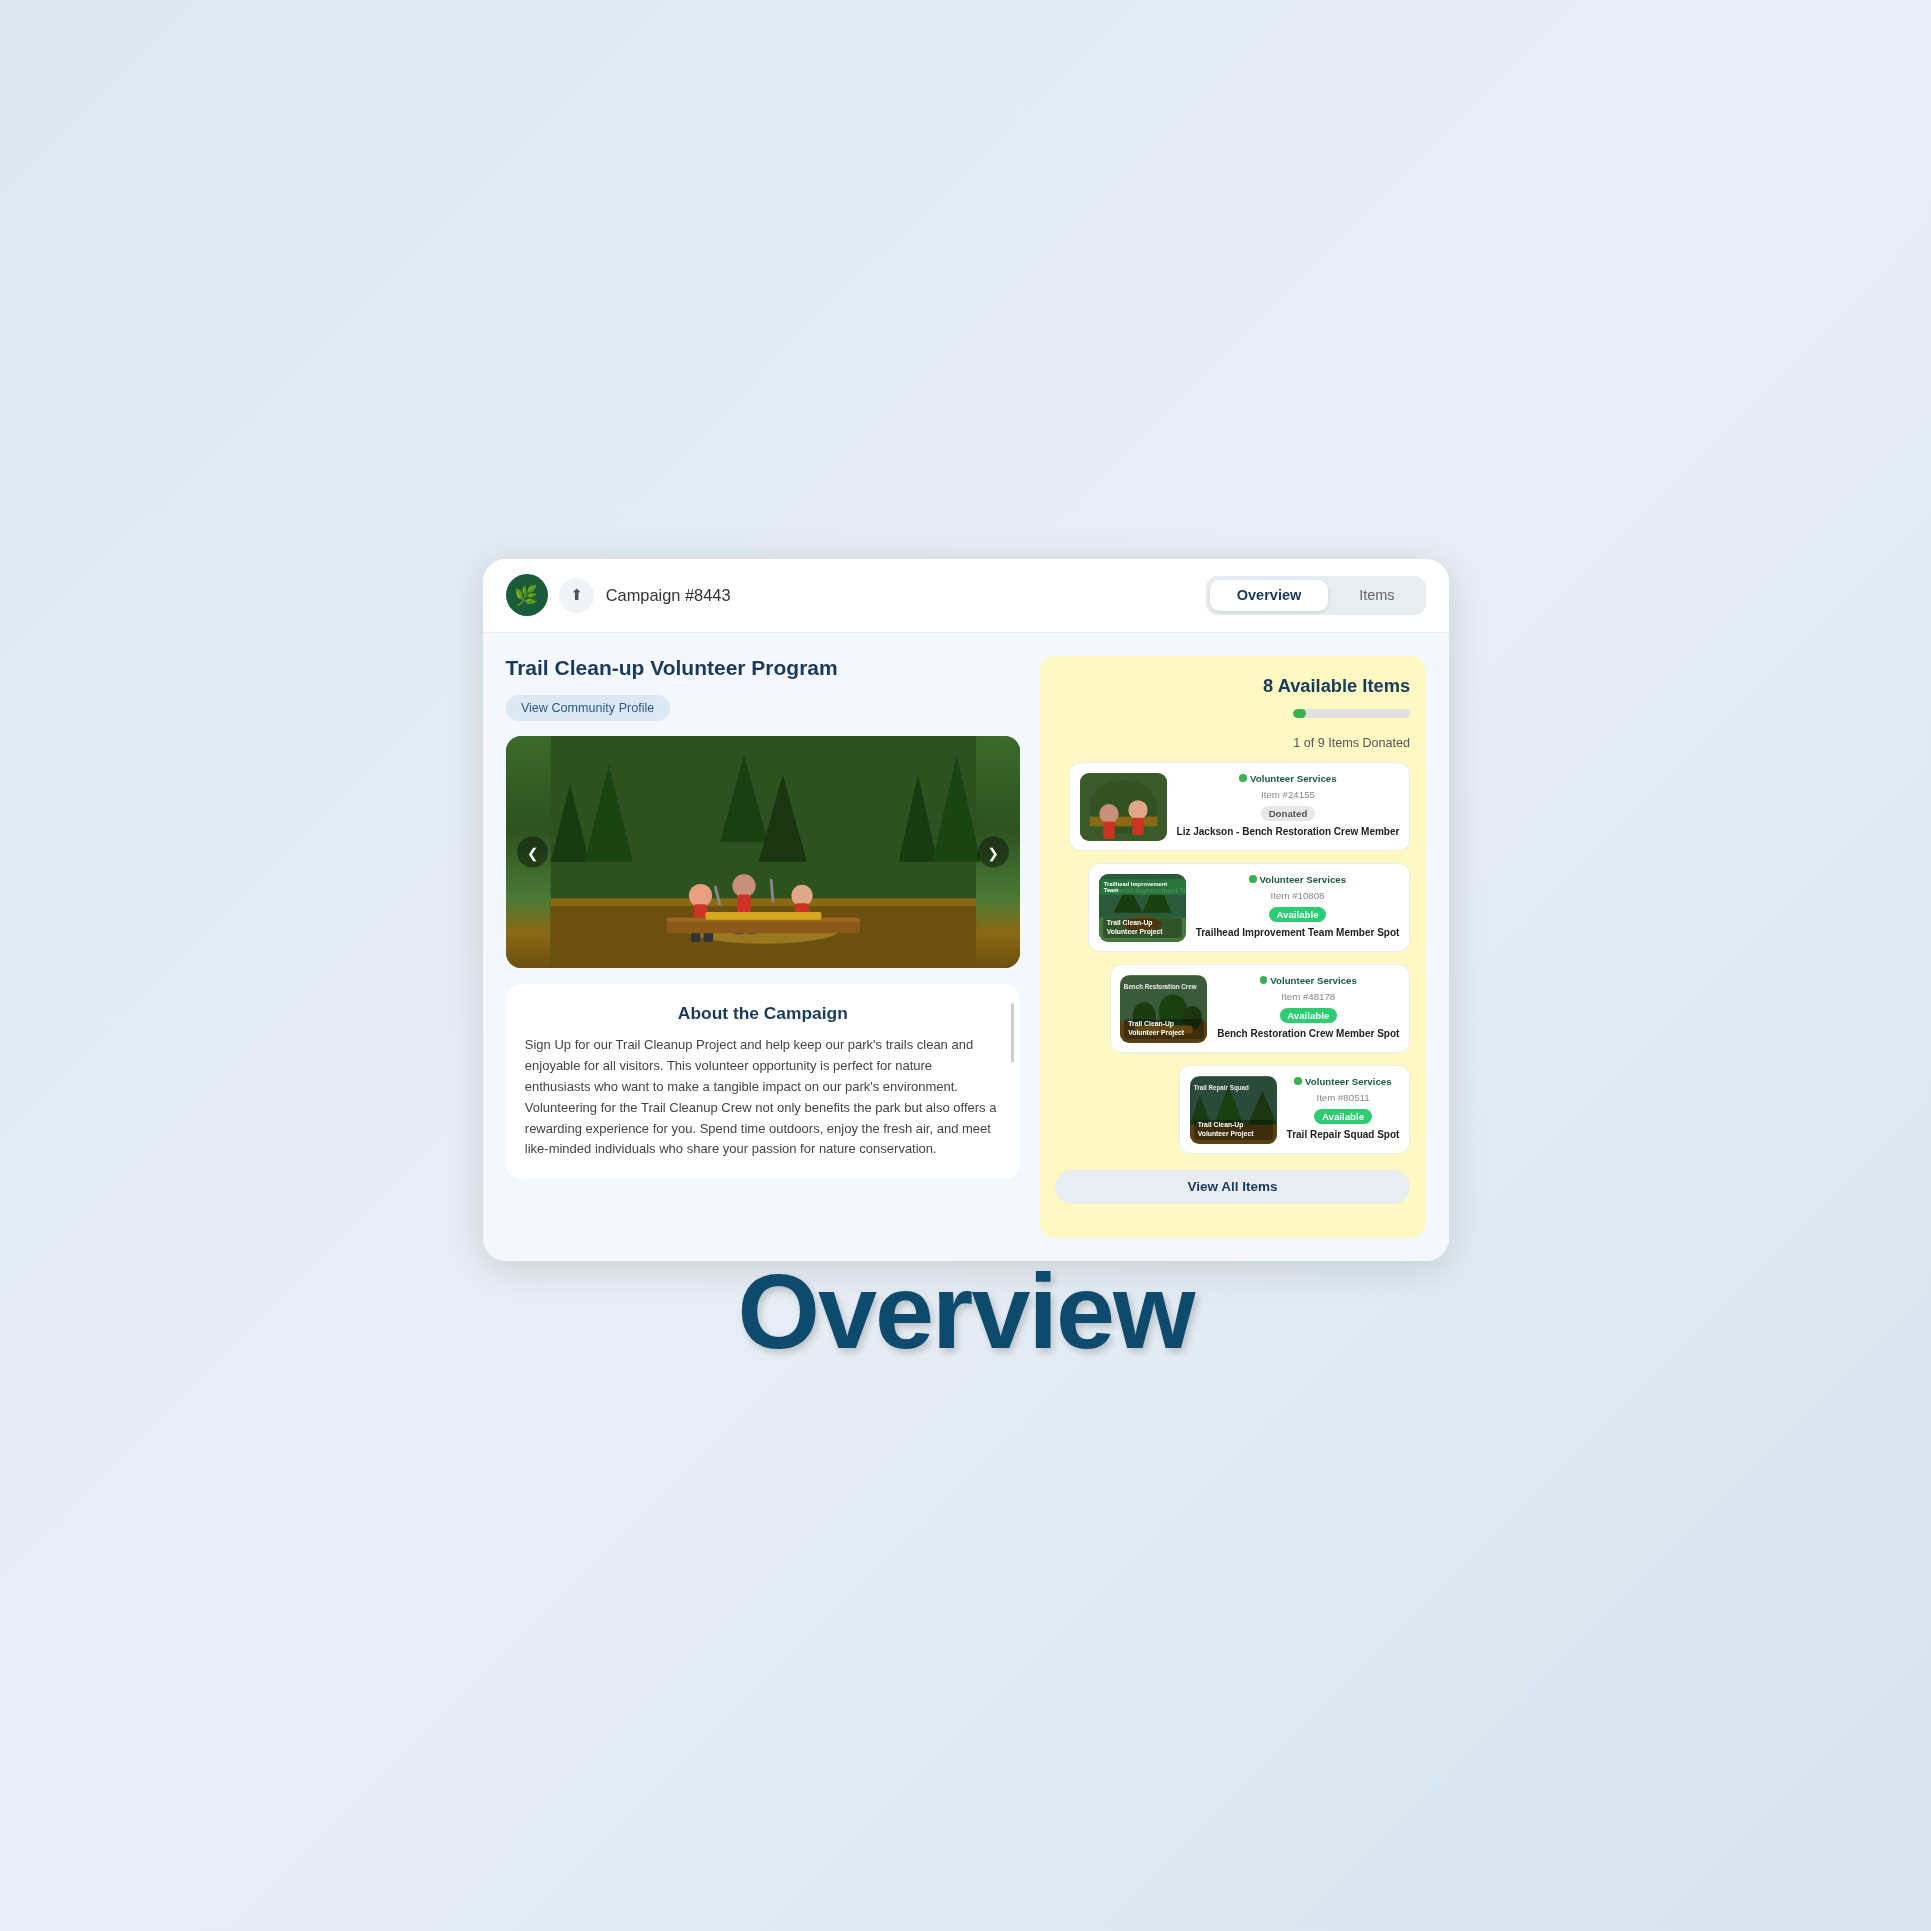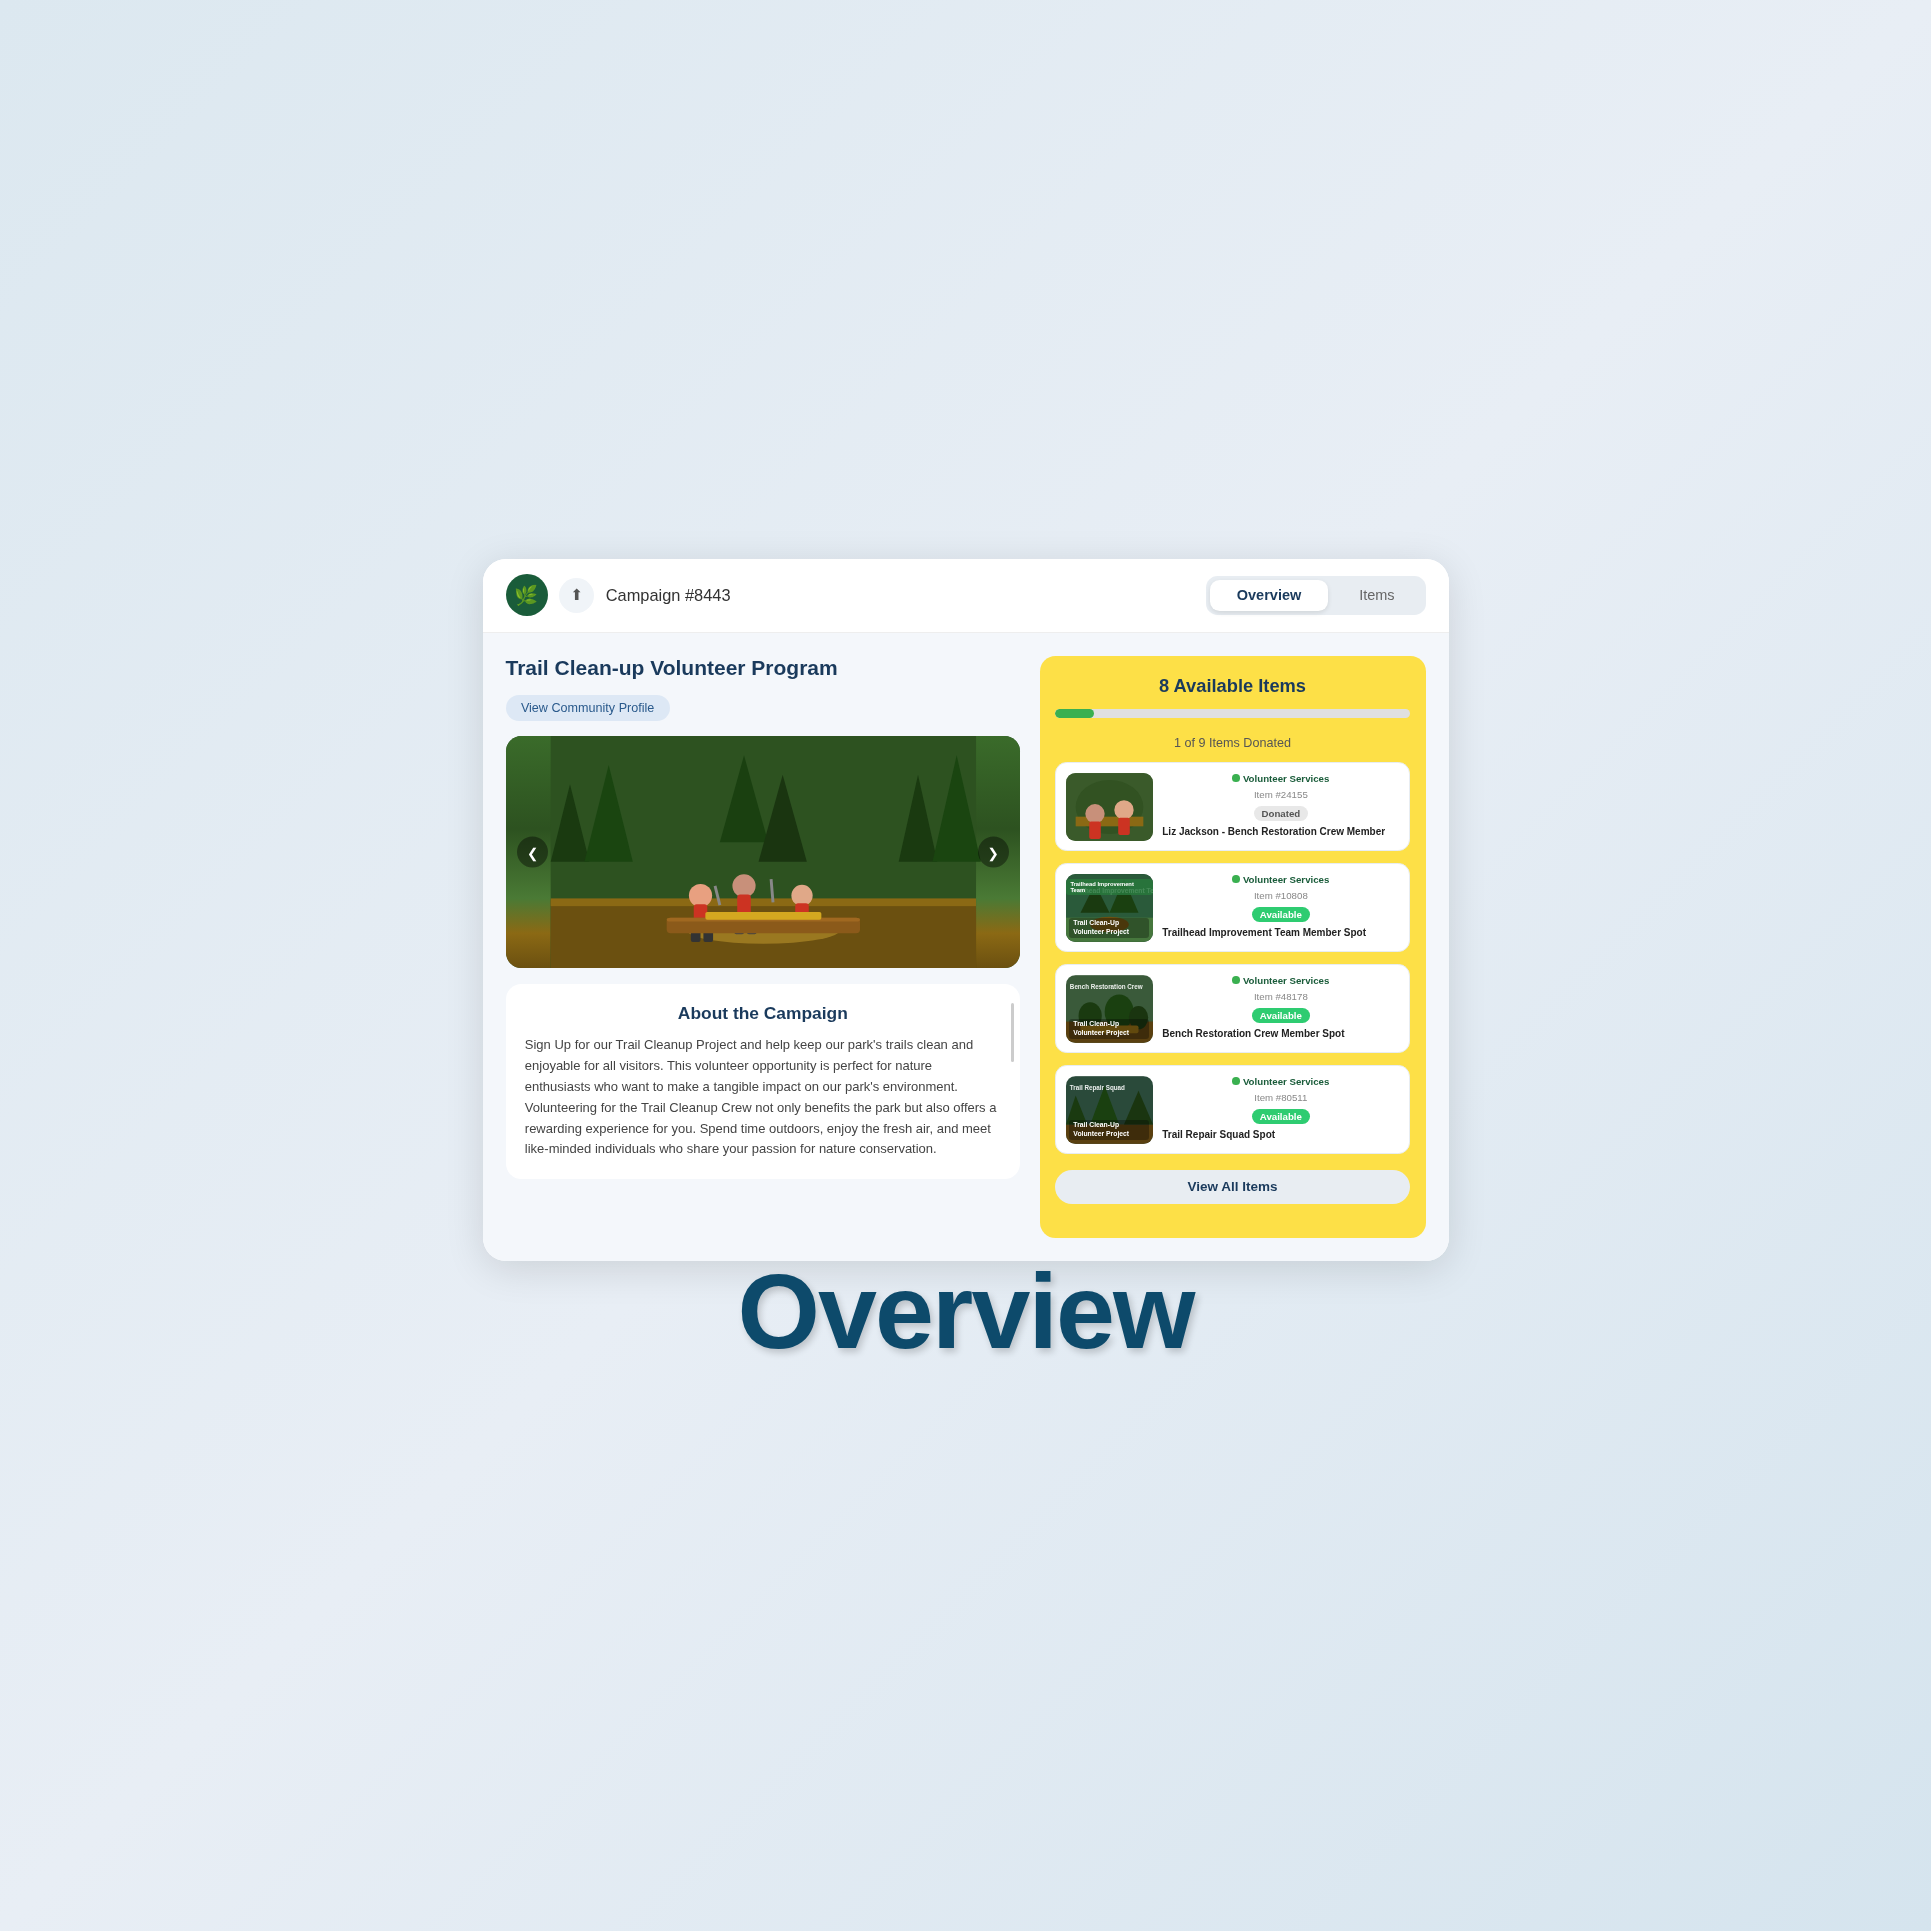--- a/index.html
+++ b/index.html
@@ -213,23 +213,24 @@
       position: relative;
     }
 
     
     .right-panel {
       width: 386px;
       flex-shrink: 0;
       display: flex;
       flex-direction: column;
       gap: 11.6px;
-      background: #fde047;
+      background: #fef9c3;
       border-radius: 15.4px;
       padding: 19.3px 15.4px;
+      align-items: flex-end;
     }
     .available-items-title {
       font-size: 18.3px;
       font-weight: 700;
       color: #1a3a5c;
       text-align: center;
     }
     .progress-area {
       display: flex;
       flex-direction: column;

